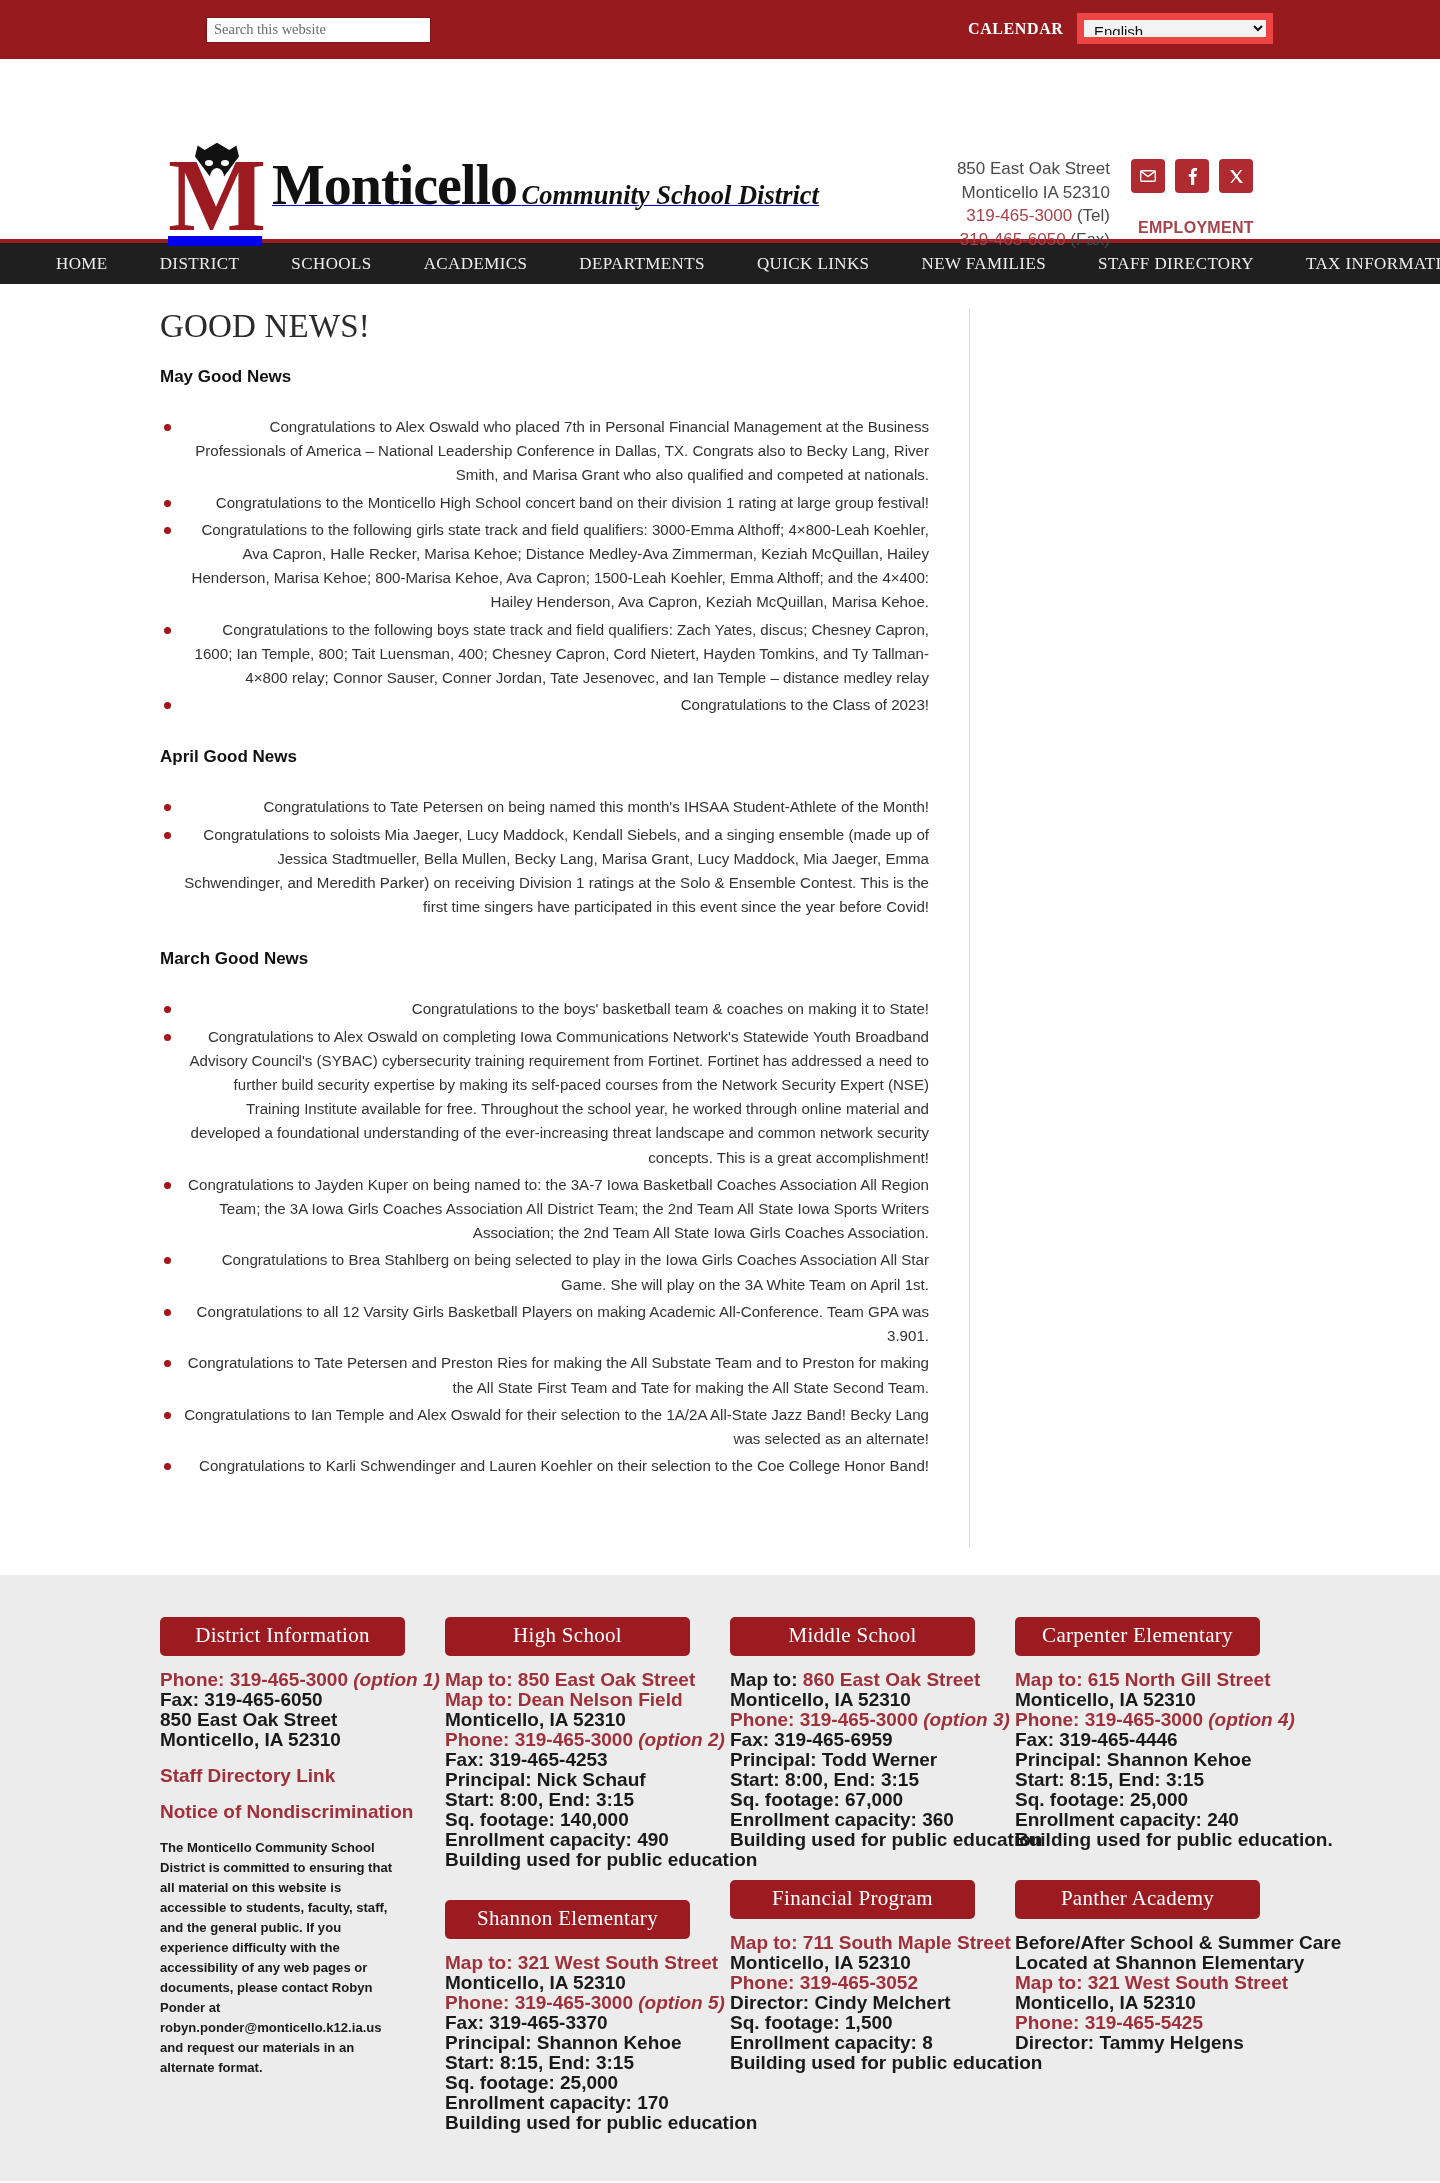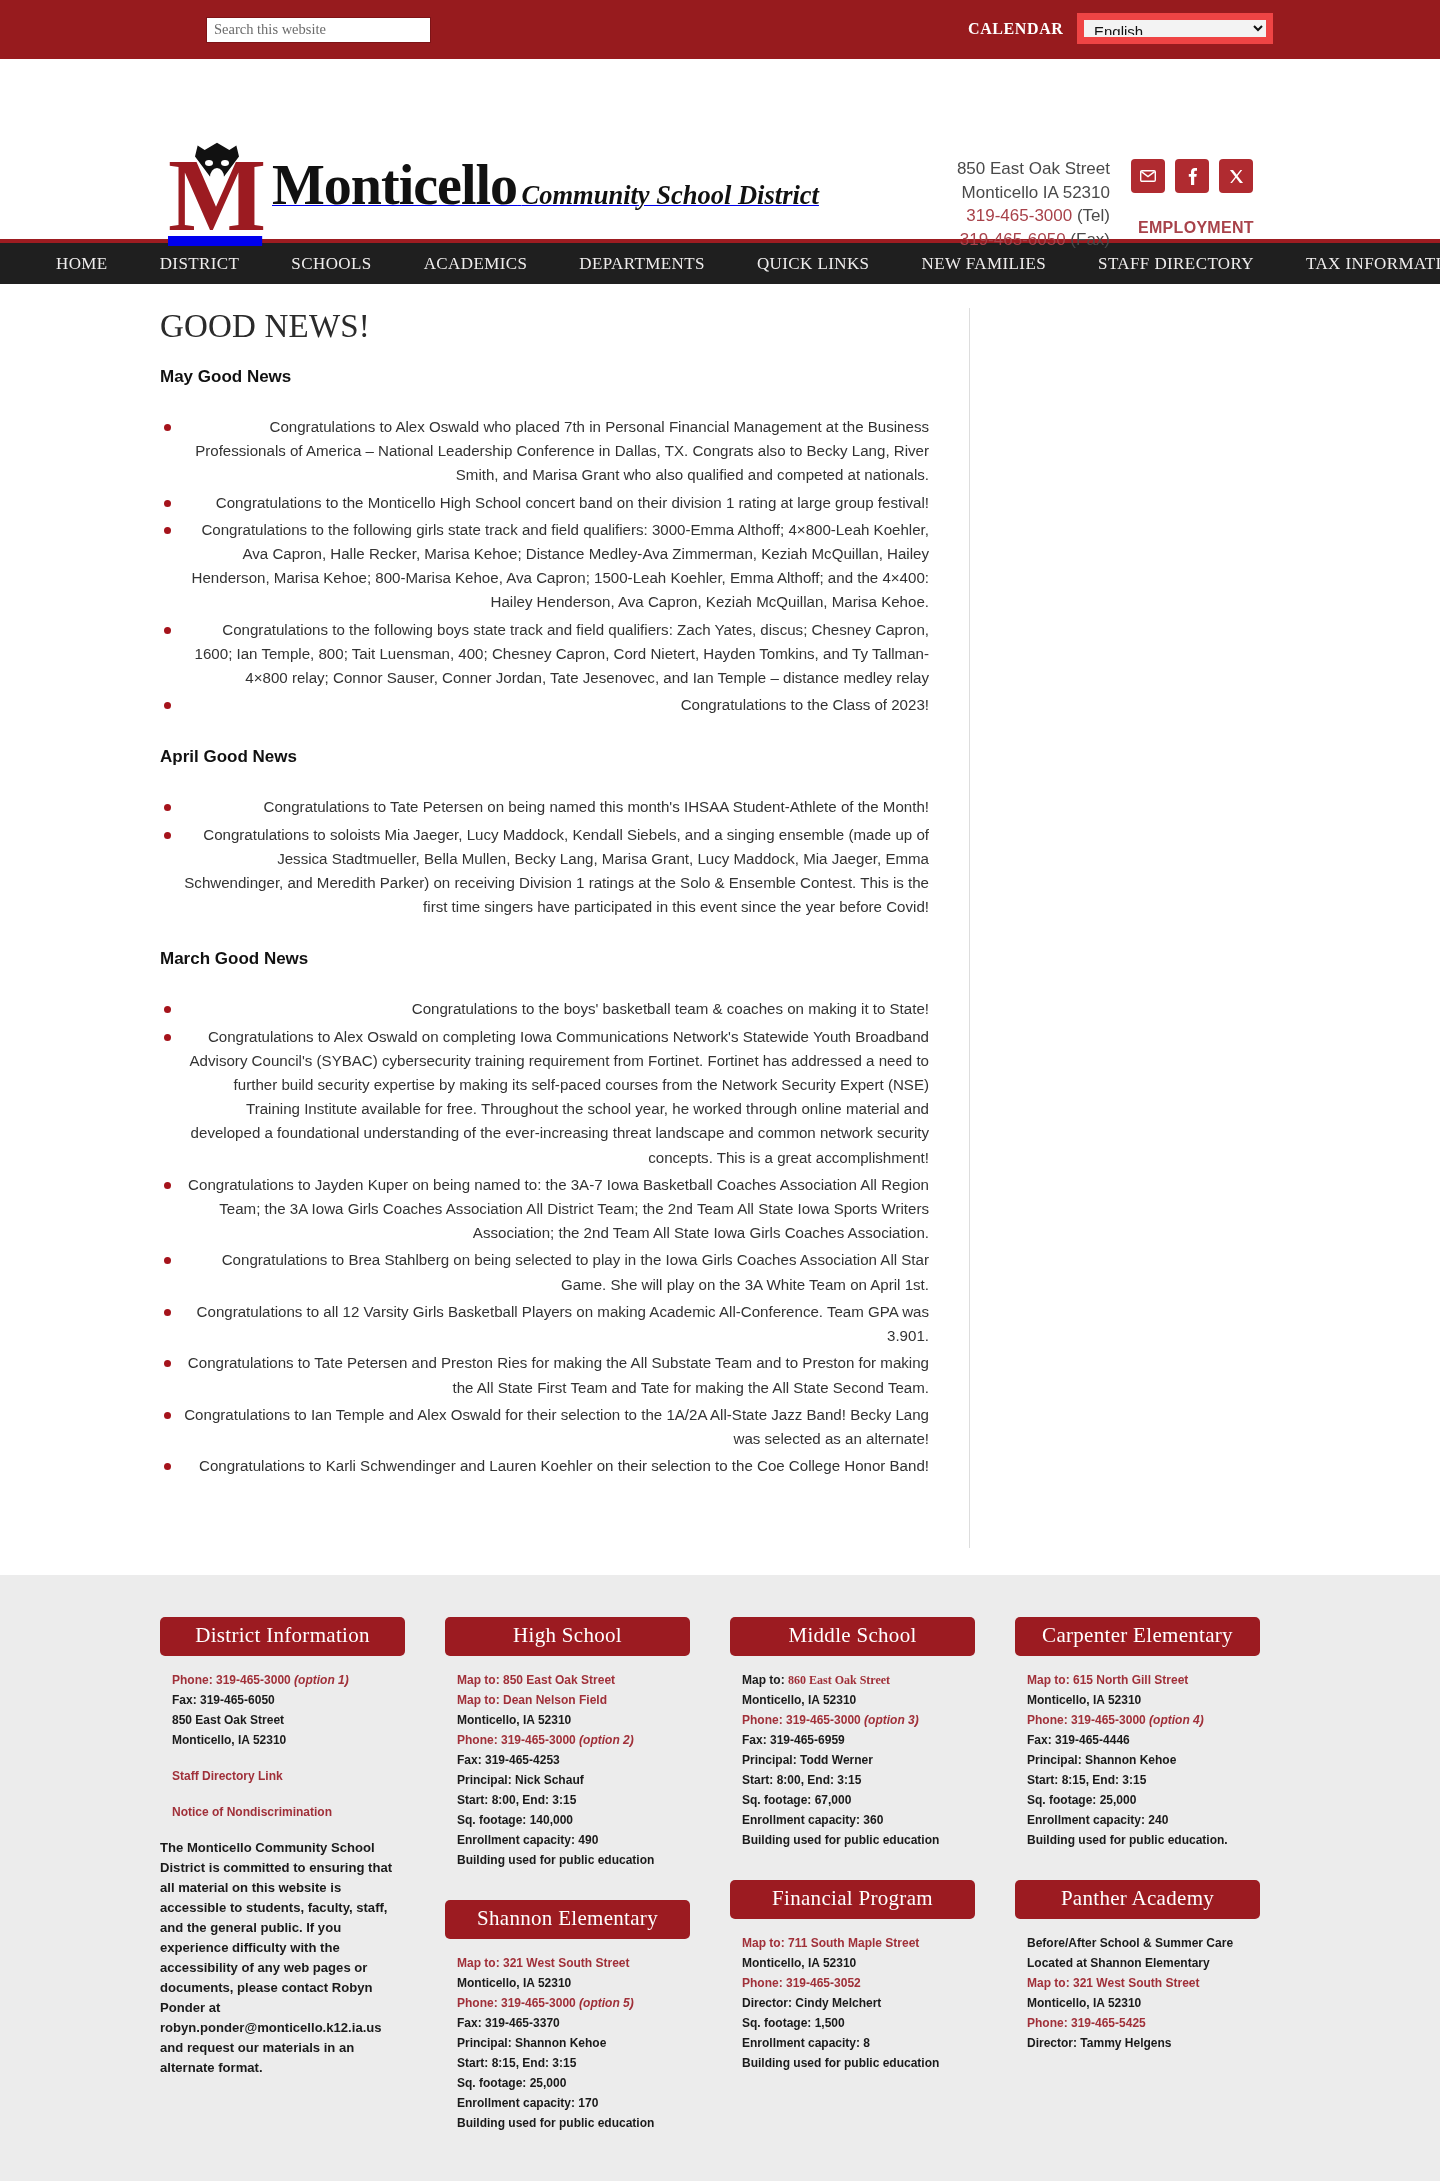--- a/index.html
+++ b/index.html
@@ -253,26 +253,25 @@
     color: #fff;
     font-family: "Liberation Serif", serif;
     font-size: 21px;
     text-align: center;
     padding: 6px 4px 8px 4px;
     margin-bottom: 14px;
     letter-spacing: 0.3px;
   }
   .fbox.spaced { margin-top: 30px; }
   .fline {
-    font-size: 12px;
+    font-size: 19px;
     line-height: 20px;
     font-weight: bold;
     color: #1a1a1a;
     white-space: nowrap;
-    margin-left: 12px;
   }
   .fline.red { color: #a03039; }
   .fline.red a { color: #a03039; text-decoration: none; }
   .fline em { font-style: italic; }
   .fgap { height: 16px; }
   .fpara {
     font-size: 13.1px;
     line-height: 20px;
     font-weight: bold;
     color: #1a1a1a;
@@ -422,21 +421,21 @@
       <div class="fline">Start: 8:15, End: 3:15</div>
       <div class="fline">Sq. footage: 25,000</div>
       <div class="fline">Enrollment capacity: 170</div>
       <div class="fline">Building used for public education</div>
     </div>
   </div>
 
   <div class="fcol">
     <div class="fcol-inner">
       <div class="fbox">Middle School</div>
-      <div class="fline"><span>Map to: </span><a href="#" style="color:#a03039;text-decoration:none;font-family:Liberation Serif, serif;">860 East Oak Street</a></div>
+      <div class="fline"><span>Map to: </span><a href="#" style="color:#a03039;text-decoration:none;">860 East Oak Street</a></div>
       <div class="fline">Monticello, IA 52310</div>
       <div class="fline red"><span>Phone: 319-465-3000</span><em> (option 3)</em></div>
       <div class="fline">Fax:  319-465-6959</div>
       <div class="fline">Principal: Todd Werner</div>
       <div class="fline">Start: 8:00, End: 3:15</div>
       <div class="fline">Sq. footage: 67,000</div>
       <div class="fline">Enrollment capacity: 360</div>
       <div class="fline">Building used for public education</div>
 
       <div class="fbox spaced">Financial Program</div>

